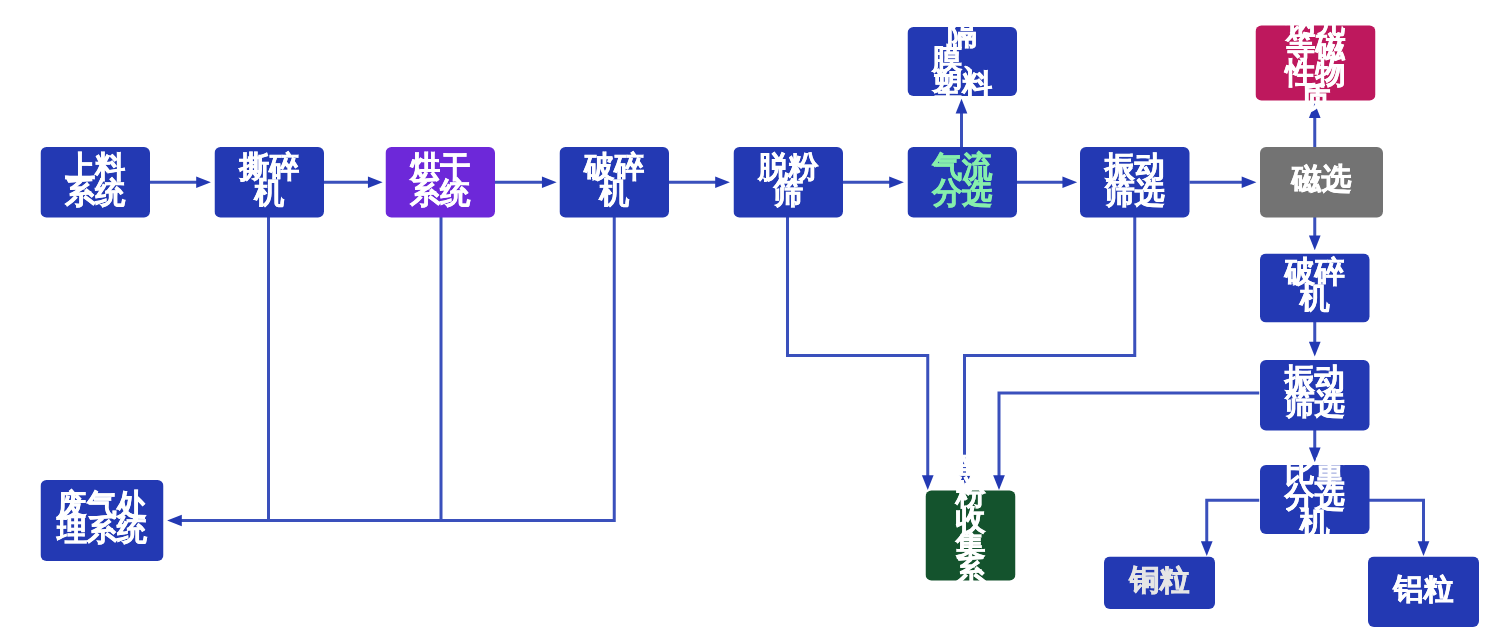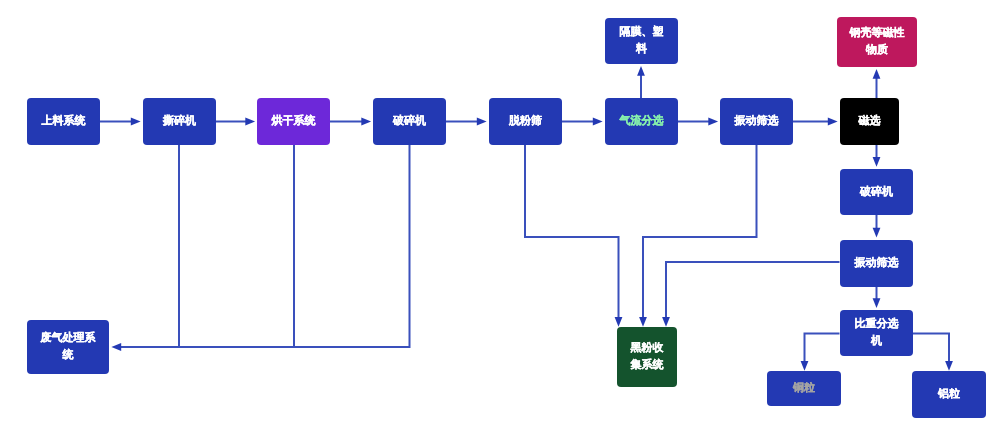--- a/index.html
+++ b/index.html
@@ -4,21 +4,21 @@
 <title>Flowchart</title>
 <style>
   html,body{margin:0;padding:0;background:#ffffff;}
   #canvas{position:relative;width:993px;height:427px;background:#ffffff;overflow:hidden;
           font-family:"Liberation Sans",sans-serif;}
   svg#edge-layer{position:absolute;left:0;top:0;width:993px;height:427px;display:block;}
   .node{position:absolute;will-change:transform;transform:translateZ(0);box-sizing:border-box;
         background:#2339b3;border-radius:4px;
         display:flex;align-items:center;justify-content:center;text-align:center;
         color:#ffffff;font-family:"Liberation Sans",sans-serif;font-weight:700;
-        font-size:11px;line-height:17px;letter-spacing:0;padding:2px 11px 4px;
+        font-size:20px;line-height:17px;letter-spacing:0;padding:2px 11px 4px;
         word-break:break-all;white-space:normal;
         -webkit-text-stroke:0.3px currentColor;}
   .node-label{display:block;}
 </style>
 </head>
 <body style="background: rgb(255, 255, 255);">
 
 <div id="canvas" style="background: rgb(255, 255, 255);">
 
   <svg id="edge-layer" viewBox="0 0 993 427" width="993" height="427">
@@ -116,39 +116,39 @@
     </div>
     <div class="node" style="left: 488.5px; top: 98px; width: 73px; height: 47px; background: rgb(35, 57, 179); color: rgb(255, 255, 255);">
       <span class="node-label">脱粉筛</span>
     </div>
     <div class="node" style="left: 604.5px; top: 98px; width: 73px; height: 47px; background: rgb(35, 57, 179); color: #86efac;">
       <span class="node-label">气流分选</span>
     </div>
     <div class="node" style="left: 720px; top: 98px; width: 73px; height: 47px; background: rgb(35, 57, 179); color: rgb(255, 255, 255);">
       <span class="node-label">振动筛选</span>
     </div>
-    <div class="node" style="left: 839.5px; top: 98px; width: 59px; height: 47px; background: #000000; color: rgb(255, 255, 255);">
+    <div class="node" style="left: 839.5px; top: 98px; width: 82px; height: 47px; background: #737373; color: rgb(255, 255, 255);">
       <span class="node-label">磁选</span>
     </div>
     <div class="node" style="left: 604.5px; top: 18.1px; width: 73px; height: 46.3px; background: rgb(35, 57, 179); color: rgb(255, 255, 255);">
       <span class="node-label">隔膜、塑料</span>
     </div>
     <div class="node" style="left: 837px; top: 17.3px; width: 80px; height: 49.8px; background: #be185d; color: rgb(255, 255, 255);">
       <span class="node-label">钢壳等磁性物质</span>
     </div>
     <div class="node" style="left: 839.5px; top: 168.7px; width: 73px; height: 46.3px; background: rgb(35, 57, 179); color: rgb(255, 255, 255);">
       <span class="node-label">破碎机</span>
     </div>
     <div class="node" style="left: 839.5px; top: 239.6px; width: 73px; height: 46.7px; background: rgb(35, 57, 179); color: rgb(255, 255, 255);">
       <span class="node-label">振动筛选</span>
     </div>
     <div class="node" style="left: 839.5px; top: 310.4px; width: 73px; height: 46.3px; background: rgb(35, 57, 179); color: rgb(255, 255, 255);">
       <span class="node-label">比重分选机</span>
     </div>
-    <div class="node" style="left: 767px; top: 370.9px; width: 74px; height: 35px; background: rgb(35, 57, 179); color: #a3a3a3;">
+    <div class="node" style="left: 736px; top: 370.9px; width: 74px; height: 35px; background: rgb(35, 57, 179); color: #e5e5e5;">
       <span class="node-label">铜粒</span>
     </div>
     <div class="node" style="left: 912px; top: 370.9px; width: 74px; height: 46.9px; background: rgb(35, 57, 179); color: #ffffff; text-align: right;">
       <span class="node-label">铝粒</span>
     </div>
     <div class="node" style="left: 27px; top: 320px; width: 82px; height: 53.6px; background: rgb(35, 57, 179); color: rgb(255, 255, 255);">
       <span class="node-label">废气处理系统</span>
     </div>
     <div class="node" style="left: 604px; top: 327.4px; width: 60px; height: 59.7px; background: #14532d; color: rgb(255, 255, 255); margin-left: 13px;">
       <span class="node-label">黑粉收集系统</span>

